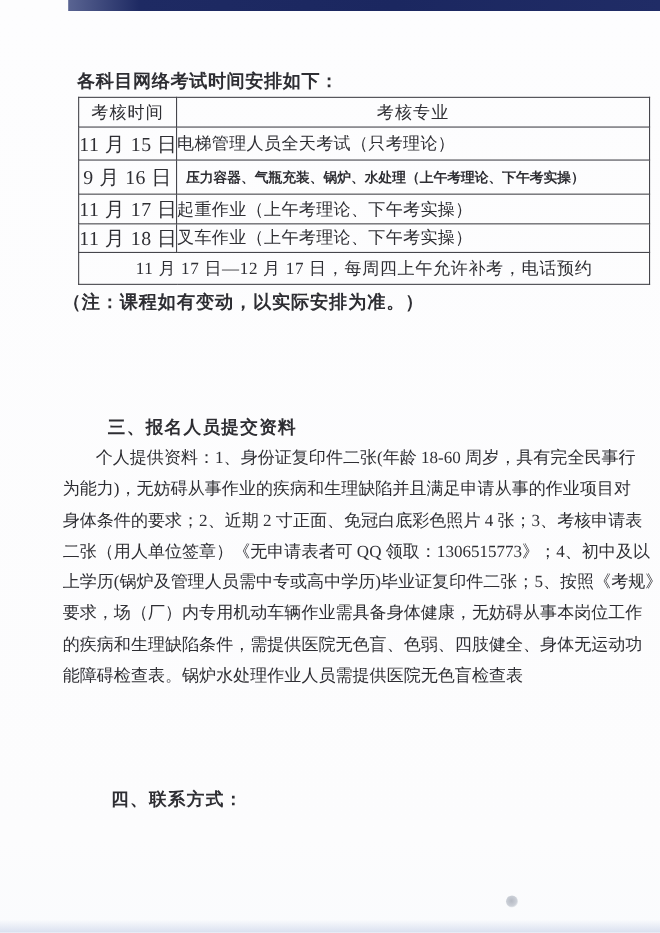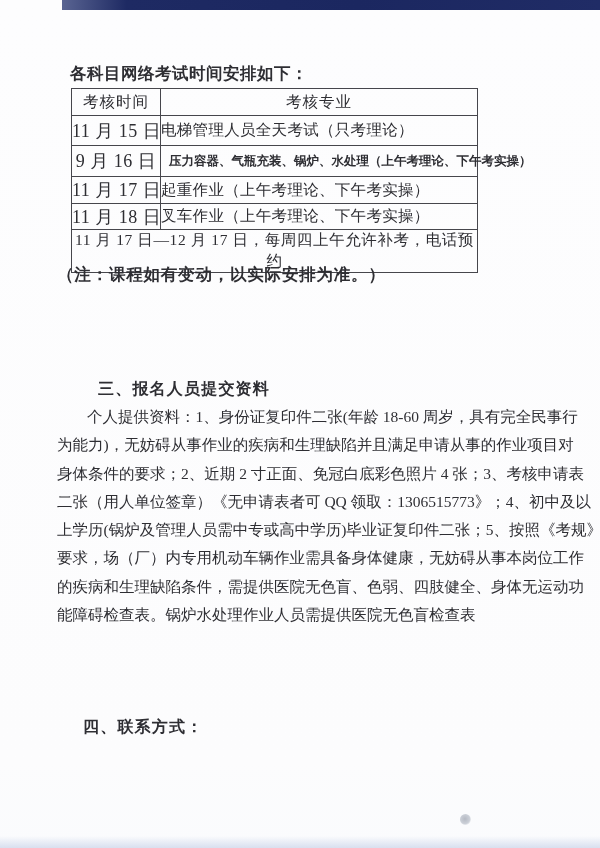--- a/index.html
+++ b/index.html
@@ -14,21 +14,21 @@
   .scan-bar{
     position:absolute;left:62px;right:0;top:0;height:10px;
     background:linear-gradient(90deg,rgba(35,49,110,.75),#1e2a63 12%,#1b2760 55%,#202c66);
   }
   .title{
     position:absolute;left:70px;top:63px;
     font-family:"Liberation Sans","DejaVu Sans",sans-serif;
     font-weight:bold;font-size:16.5px;letter-spacing:.5px;
   }
   table.sched{
-    position:absolute;left:71px;top:88px;width:407px;
+    position:absolute;left:71px;top:88px;width:520px;
     border-collapse:collapse;table-layout:fixed;
     font-size:15.5px;color:#2e2e33;
   }
   table.sched td,table.sched th{
     border:1.6px solid #46464c;font-weight:normal;padding:0;
   }
   col.c1{width:89px;}
   tr.r-head{height:27px;}
   tr.r0{height:30px;} tr.r1{height:31px;} tr.r2{height:27px;}
   tr.r3{height:26px;} tr.r-foot{height:29px;}
@@ -49,21 +49,21 @@
   .line.indent{text-indent:30px;}
   .p1{top:289px;}
   .p2{top:403px;}
   .p3{top:629px;}
   .h3{
     position:absolute;left:98px;top:379px;
     font-family:"Liberation Sans","DejaVu Sans",sans-serif;
     font-weight:bold;font-size:16px;letter-spacing:1.2px;white-space:nowrap;
   }
   .h4{
-    position:absolute;left:83px;top:717px;
+    position:absolute;left:101px;top:717px;
     font-family:Liberation Mono, monospace;
     font-weight:bold;font-size:16px;letter-spacing:1.2px;white-space:nowrap;
   }
   .contact{position:absolute;left:83px;top:746px;font-size:15.5px;letter-spacing:.4px;white-space:nowrap;}
   .smudge{
     position:absolute;left:460px;top:814px;width:11px;height:11px;border-radius:50%;
     background:radial-gradient(circle at 45% 45%,#a9aeb9 0%,#c3c8d1 55%,rgba(255,255,255,0) 78%);
     opacity:.85;
   }
   .bottom-tint{

